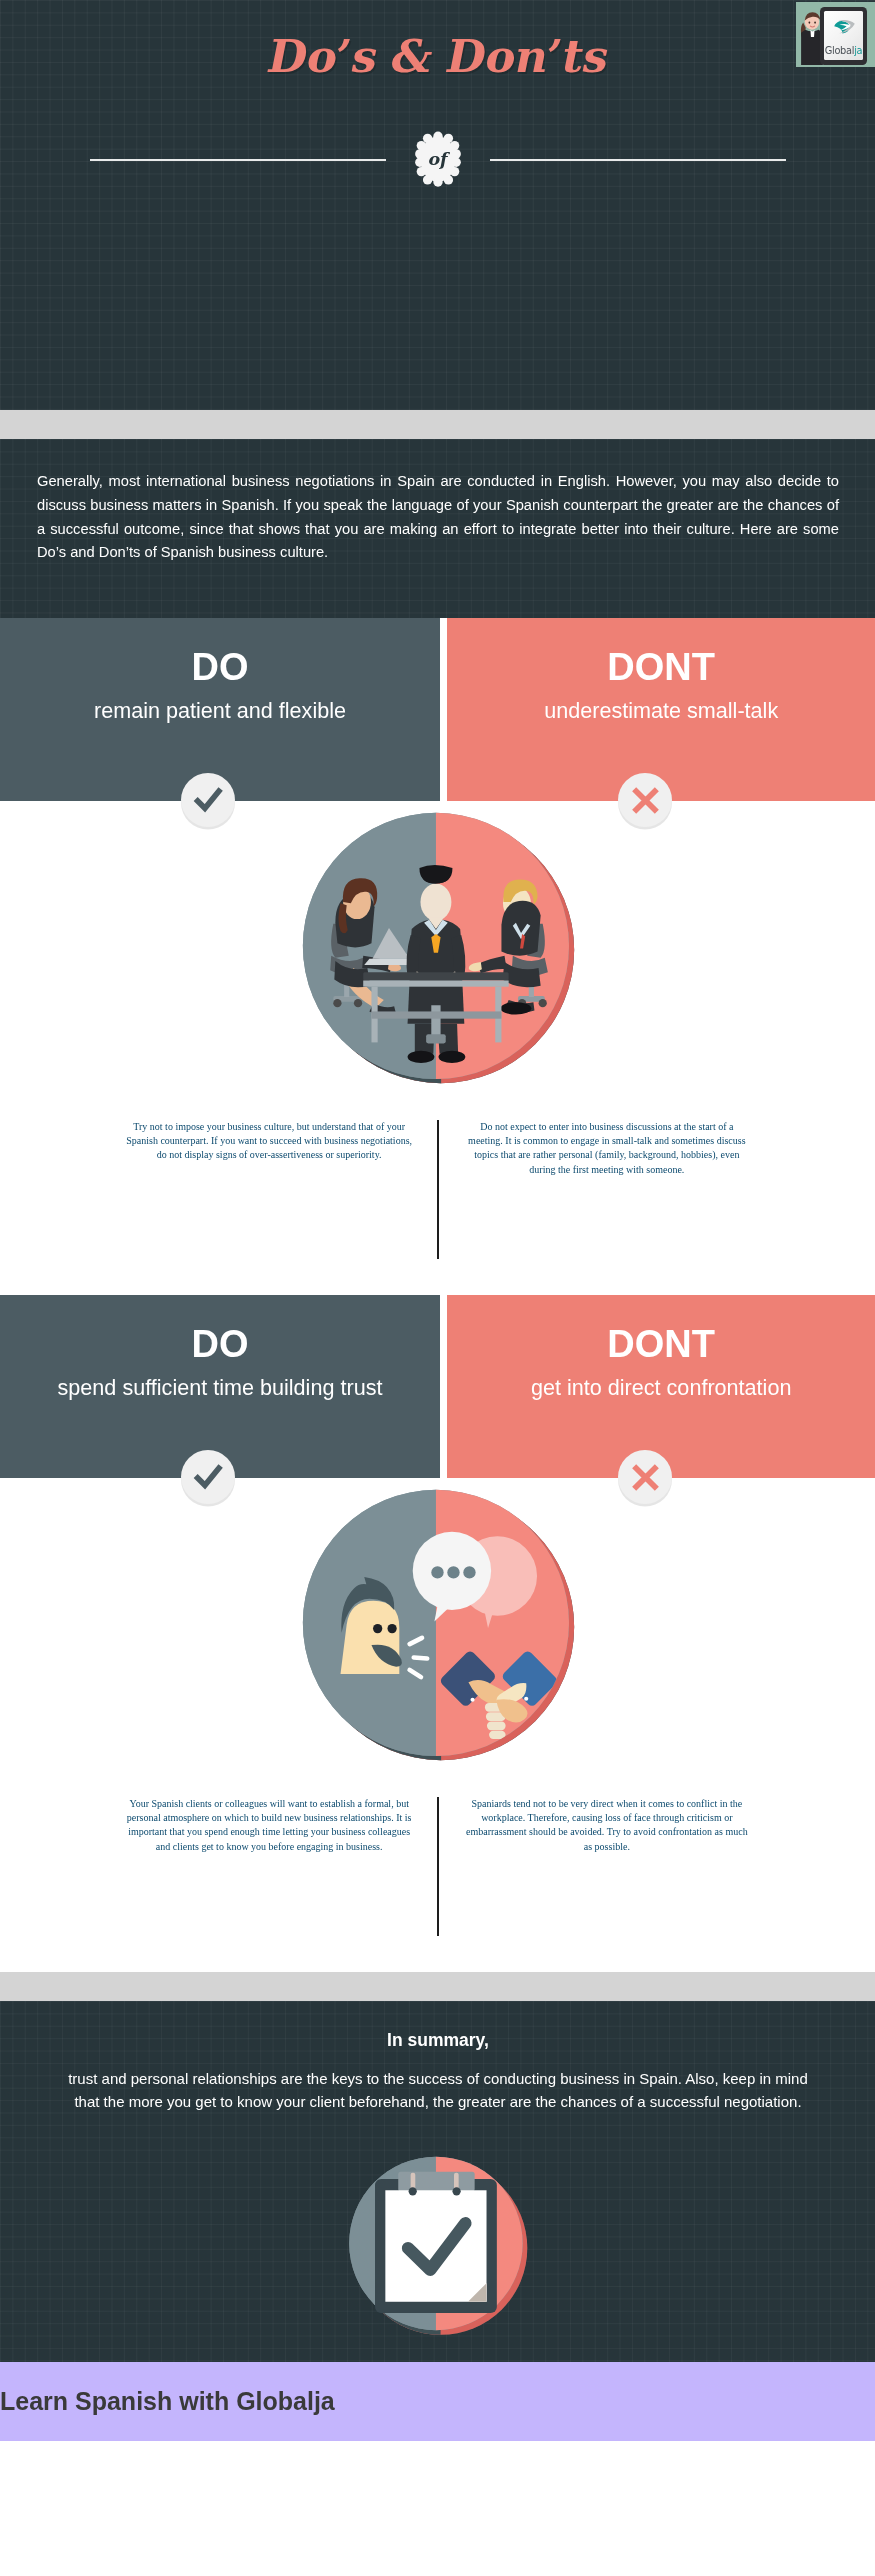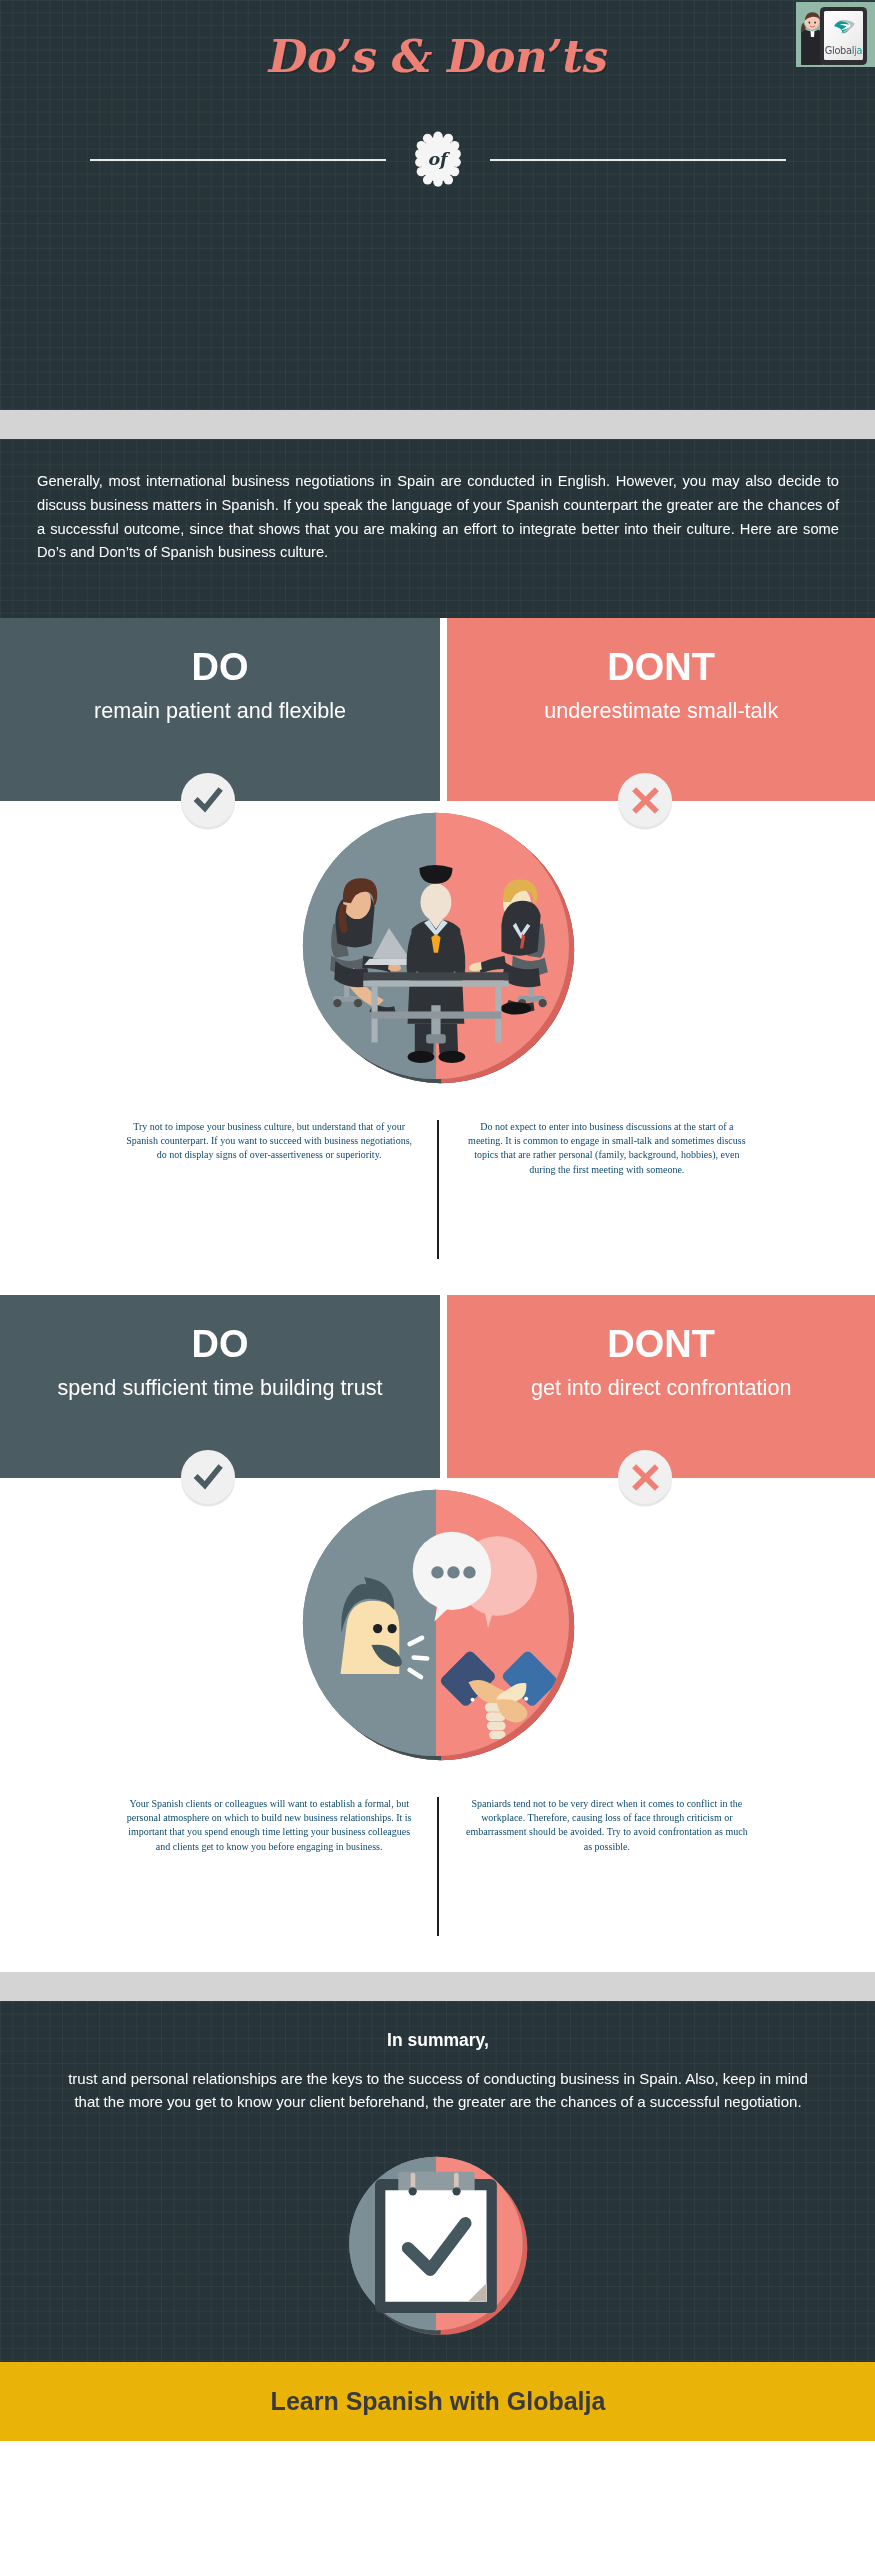--- a/index.html
+++ b/index.html
@@ -319,24 +319,24 @@
     transform: translateX(-50%);
     width: 191px;
     height: 191px;
   }
 
   
   .footer {
     position: relative;
     width: 876px;
     height: 79px;
-    background: #eab308;
+    background: #c4b5fd;
     display: flex;
     align-items: center;
-    justify-content: center;
+    justify-content: flex-start;
   }
   .footer-text {
     font-weight: bold;
     font-size: 25px;
     color: #3a3a3a;
     font-family: "Liberation Sans", sans-serif;
   }
 </style>
 </head>
 <body>

